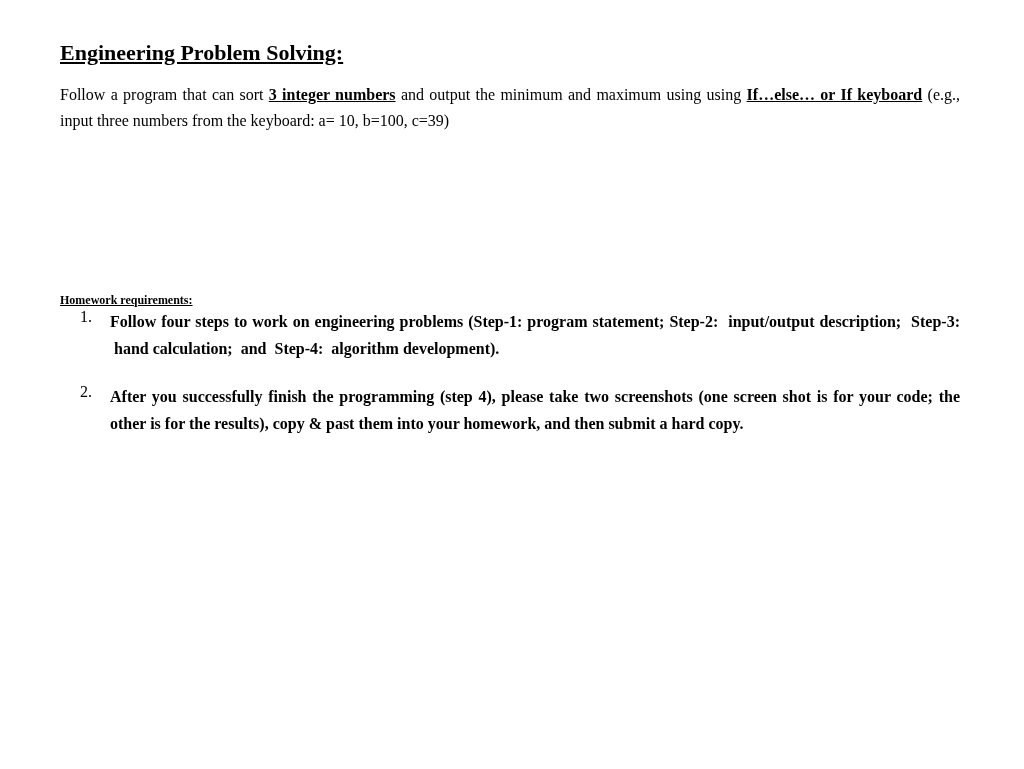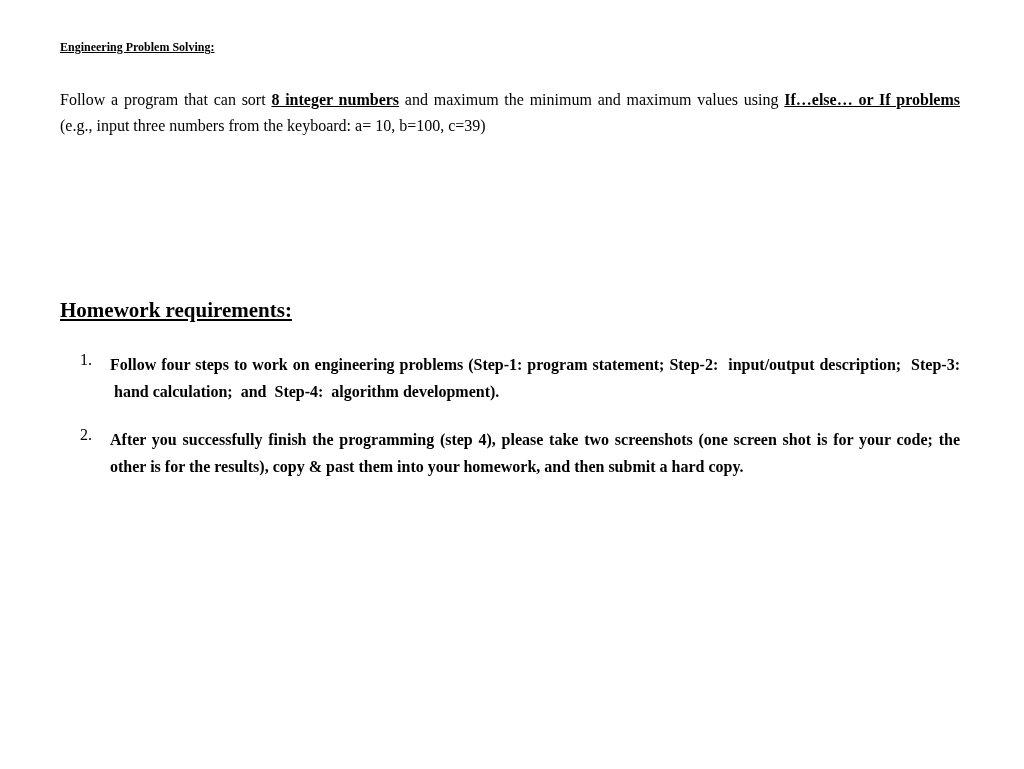--- a/index.html
+++ b/index.html
@@ -18,22 +18,22 @@
       padding: 40px 60px 40px 60px;
     }
 
     .page-content {
       max-width: 900px;
     }
 
     .section-title {
       font-weight: bold;
       text-decoration: underline;
-      font-size: 12px;
-      margin-bottom: 32px;
+      font-size: 22px;
+      margin-bottom: 16px;
     }
 
     .problem-description {
       margin-bottom: 40px;
       line-height: 1.6;
       text-align: justify;
     }
 
     .problem-description p {
       margin-bottom: 0;
@@ -48,22 +48,22 @@
       height: 120px;
     }
 
     .homework-section {
       margin-top: 0;
     }
 
     .homework-title {
       font-weight: bold;
       text-decoration: underline;
-      font-size: 21px;
-      margin-bottom: 28px;
+      font-size: 12px;
+      margin-bottom: 0;
     }
 
     .numbered-list {
       list-style: none;
       padding: 0;
       margin: 0;
     }
 
     .numbered-list li {
       display: flex;
@@ -87,21 +87,21 @@
   </style>
 </head>
 <body>
 
 <div class="page-content">
 
   <div class="problem-section">
     <div class="section-title">Engineering Problem Solving:</div>
     <div class="problem-description">
       <p>
-        <span>Follow a program that can sort </span><span class="underline-bold">8 integer numbers</span><span> and maximum the minimum and maximum values using </span><span class="underline-bold">If…else… or If problems</span><span> (e.g., input three numbers from the keyboard: a= 10, b=100, c=39)</span>
+        <span>Follow a program that can sort </span><span class="underline-bold">3 integer numbers</span><span> and output the minimum and maximum using using </span><span class="underline-bold">If…else… or If keyboard</span><span> (e.g., input three numbers from the keyboard: a= 10, b=100, c=39)</span>
       </p>
     </div>
   </div>
 
   <div class="spacer"></div>
 
   <div class="homework-section">
     <div class="homework-title">Homework requirements:</div>
 
     <ol class="numbered-list">

